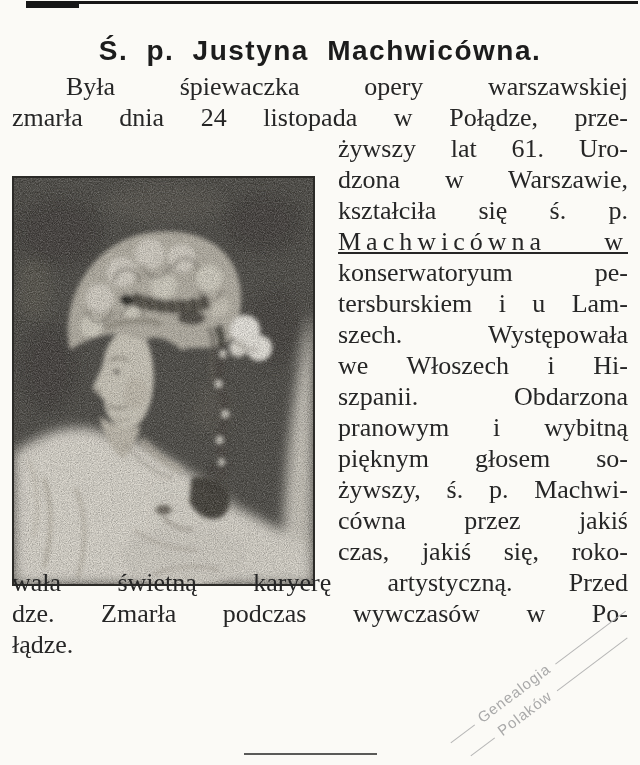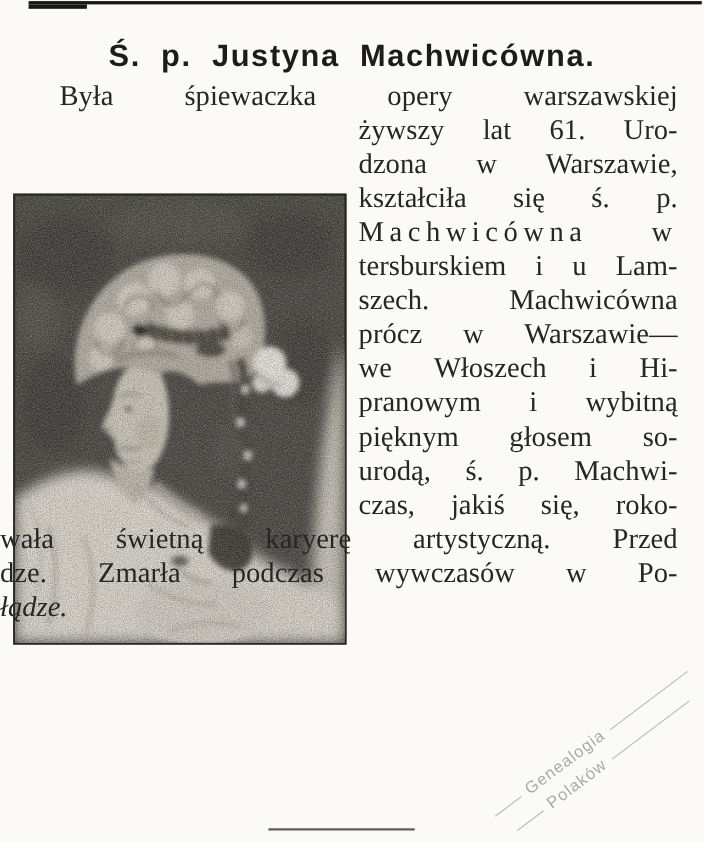--- a/index.html
+++ b/index.html
@@ -11,28 +11,28 @@
   .top-rule{position:absolute;left:26px;top:1px;width:612px;height:3px;background:#171717;}
   .top-rule-stub{position:absolute;left:26px;top:4px;width:53px;height:4px;background:#171717;}
   .masthead-title{
     position:absolute;left:0;right:0;top:11px;
     text-align:center;
     font-family:"Liberation Sans", sans-serif;
     font-weight:bold;font-size:28px;line-height:42px;
     letter-spacing:1.5px;word-spacing:9px;color:#1c1c1c;
   }
   .article{
-    position:absolute;left:0;top:71px;width:616px;
+    position:absolute;left:12px;top:71px;width:616px;
     font-size:26px;line-height:31px;color:#262626;
   }
   .line{text-align:justify;text-align-last:justify;height:31px;}
   .line.narrow{margin-left:326px;}
   .line.indent{text-indent:54px;}
-  .line.last{text-align-last:left;font-style:italic;}
-  .line.tracked{letter-spacing:5px;}
+  .line.last{text-align-last:left;}
+  .line.tracked{letter-spacing:5px;text-decoration:underline;}
   .photo-frame{
     position:absolute;left:12px;top:176px;width:303px;height:410px;
     border:2px solid #2b2a27;box-sizing:border-box;background:#4a4843;
   }
   .photo-frame svg{display:block;width:100%;height:100%;}
   .bottom-rule{position:absolute;left:244px;top:753px;width:133px;height:2px;background:#5a5a58;}
   .wm{
     position:absolute;white-space:nowrap;
     font-family:"Liberation Sans", sans-serif;
     font-size:15px;letter-spacing:1px;color:#a9a9a9;
@@ -151,31 +151,34 @@
       <path d="M128,262 C140,276 152,286 168,292" stroke="#b4ad9f" stroke-width="8" fill="none" opacity="0.6"></path>
     </g>
 
     <rect width="300" height="406" filter="url(#grainB)" opacity="0.35"></rect>
     <rect width="300" height="406" filter="url(#grainW)" opacity="0.3"></rect>
   </svg>
 </div>
 
 <div class="article">
   <div class="line full indent">Była śpiewaczka opery warszawskiej</div>
+  <div class="line full">zmarła dnia 24 listopada w Połądze, prze-</div>
   <div class="line narrow">żywszy lat 61. Uro-</div>
   <div class="line narrow">dzona w Warszawie,</div>
   <div class="line narrow">kształciła się ś. p.</div>
   <div class="line narrow tracked">Machwicówna w</div>
+  <div class="line narrow">konserwatoryum pe-</div>
   <div class="line narrow">tersburskiem i u Lam-</div>
-  <div class="line narrow">szech. Machwicówna</div>
-  <div class="line narrow">prócz w Warszawie—</div>
+  <div class="line narrow">szech. Występowała</div>
   <div class="line narrow">we Włoszech i Hi-</div>
+  <div class="line narrow">szpanii. Obdarzona</div>
   <div class="line narrow">pranowym i wybitną</div>
   <div class="line narrow">pięknym głosem so-</div>
-  <div class="line narrow">urodą, ś. p. Machwi-</div>
+  <div class="line narrow">żywszy, ś. p. Machwi-</div>
+  <div class="line narrow">cówna przez jakiś</div>
   <div class="line narrow">czas, jakiś się, roko-</div>
   <div class="line full">wała świetną karyerę artystyczną. Przed</div>
   <div class="line full">dze. Zmarła podczas wywczasów w Po-</div>
   <div class="line full last">łądze.</div>
 </div>
 
 <div class="wm" id="wm1"><span class="dash pre"></span><span>Genealogia</span><span class="dash post"></span></div>
 <div class="wm" id="wm2"><span class="dash pre"></span><span>Polaków</span><span class="dash post"></span></div>
 
 <div class="bottom-rule"></div>

